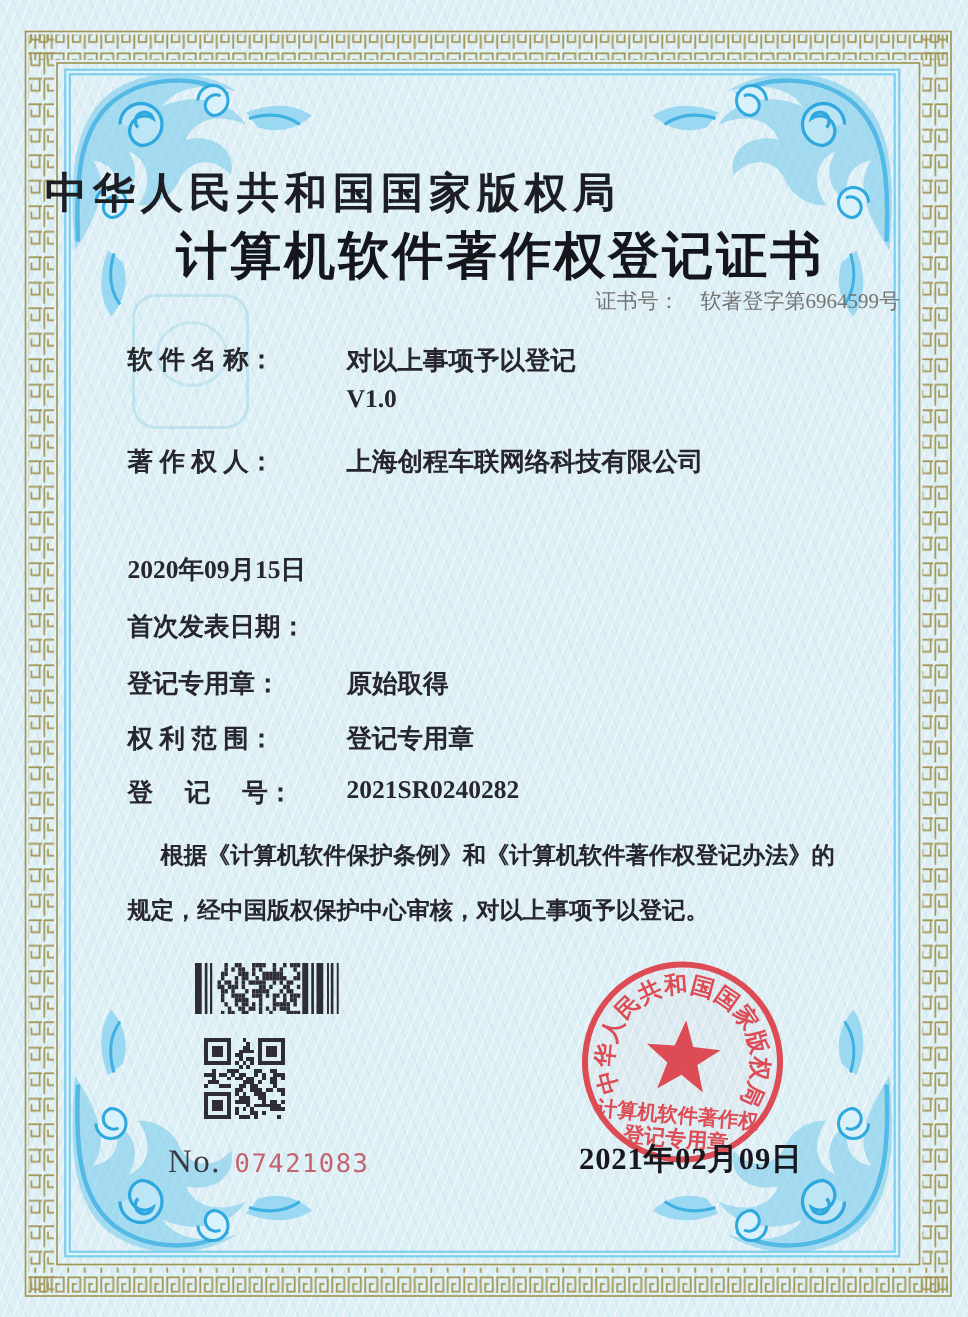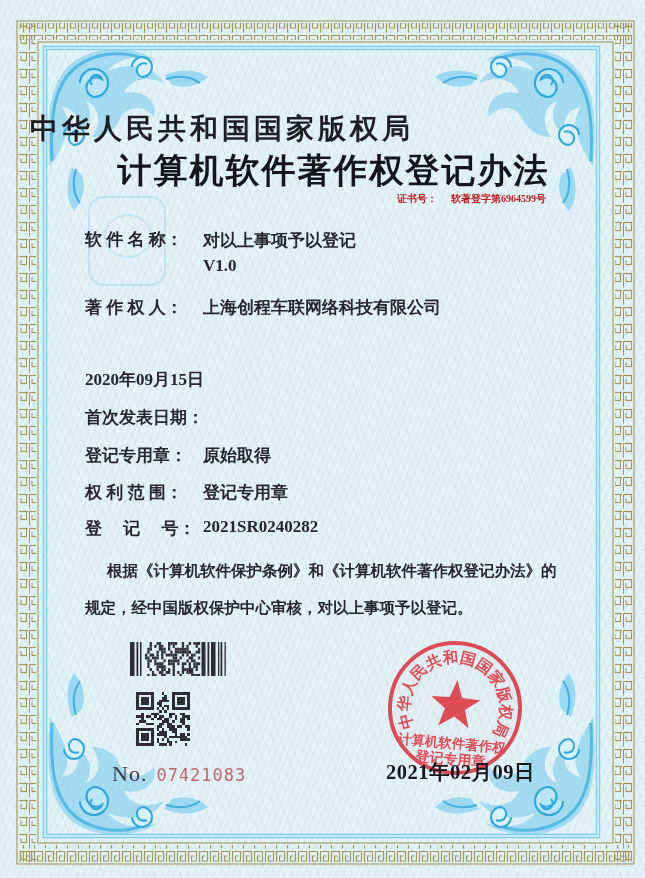--- a/index.html
+++ b/index.html
@@ -26,26 +26,26 @@
   }
   .issuer{
     top:110px;left:30px;right:16px;text-align:left;
     font-size:28px;font-weight:600;letter-spacing:4px;color:#1d1d24;white-space:nowrap;
   }
   .cert-title{
     top:148px;left:30px;right:8px;text-align:center;
     font-size:34px;font-weight:700;letter-spacing:2px;color:#15151c;white-space:nowrap;
   }
   .certno{
-    top:192px;left:397px;font-size:10px;font-weight:700;color:#b91c1c;white-space:nowrap;
+    top:192px;left:397px;font-size:14px;font-weight:400;color:#737373;white-space:nowrap;
   }
   .certno .gap{display:inline-block;width:14px;}
   .row{
     left:85px;display:flex;align-items:flex-start;
-    font-size:17px;font-weight:600;color:#26262c;white-space:nowrap;
+    font-size:17px;font-weight:600;color:#26262c;white-space:nowrap;gap:28px;
   }
   .row .lbl{width:118px;flex:none;}
   .row .val2{line-height:25px;}
   .r0{top:228px}.r1{top:296px}.r2{top:368px}.r3{top:406px}
   .r4{top:444px}.r5{top:481px}.r6{top:517px}
   .statement{
     left:85px;top:552px;width:478px;
     font-size:15.5px;font-weight:600;line-height:37px;color:#26262c;
   }
   .statement .s1{text-indent:22px;}
@@ -101,21 +101,21 @@
 
   <use href="#fl" transform="translate(46,49)"></use>
   <use href="#fl" transform="translate(597,49) scale(-1,1)"></use>
   <use href="#fl" transform="translate(46,835) scale(1,-1)"></use>
   <use href="#fl" transform="translate(597,835) scale(-1,-1)"></use>
 </svg>
 
 <div class="abs watermark"></div>
 
 <div class="abs issuer">中华人民共和国国家版权局</div>
-<div class="abs cert-title">计算机软件著作权登记办法</div>
+<div class="abs cert-title">计算机软件著作权登记证书</div>
 
 <div class="abs certno">
   <span>证书号：</span><span class="gap"></span><span>软著登字第6964599号</span>
 </div>
 
 <div class="abs row r0">
   <span class="lbl">软  件  名  称：</span>
   <span class="val2">
     <div>对以上事项予以登记</div>
     <div>V1.0</div>

